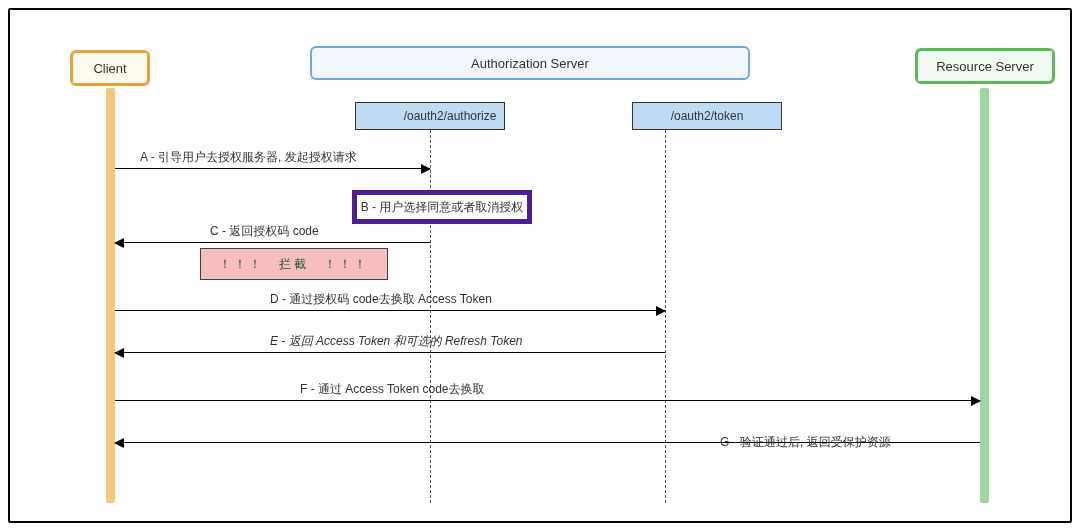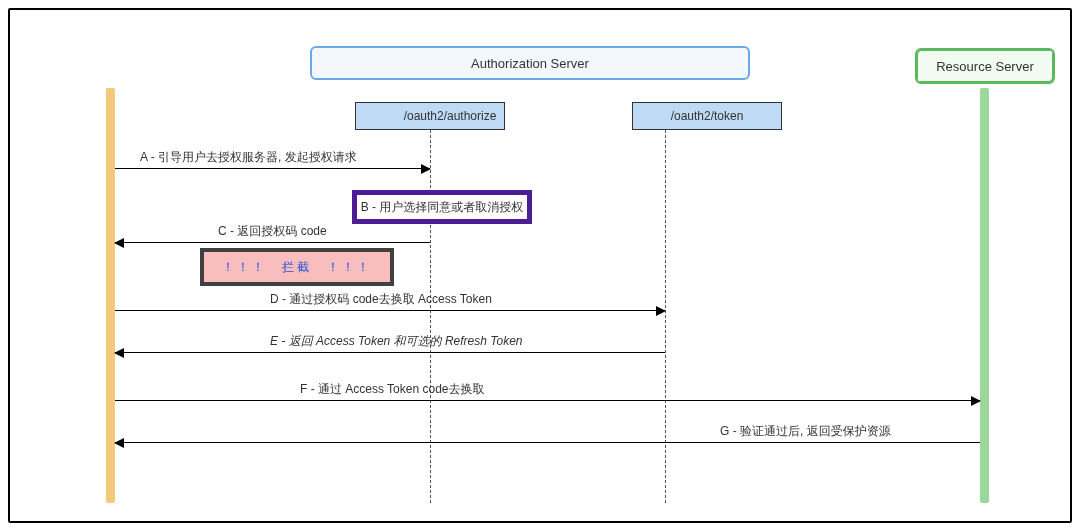--- a/index.html
+++ b/index.html
@@ -121,57 +121,58 @@
     background: #fff;
     display:flex;align-items:center;justify-content:center;
     font-size:12px;
     text-align:center;
   }
   .intercept {
     position: absolute;
     left: 190px; top: 238px;
     width: 186px; height: 30px;
     background: #f8bdbd;
-    border: 4px solid #404040;
-    color: #1d4ed8;
+    border: 1px solid #404040;
+    color: #14532d;
     display:flex;align-items:center;justify-content:center;
     font-size: 12px;
     letter-spacing: 3px;
   }
 </style>
 </head>
 <body>
 
 <div class="frame">
 
+  <div class="box client">Client</div>
   <div class="box resource">Resource Server</div>
   <div class="box authserver">Authorization Server</div>
 
   <div class="box endpoint authorize">/oauth2/authorize</div>
   <div class="box endpoint token">/oauth2/token</div>
 
   <div class="lifeline bar client-bar"></div>
   <div class="lifeline dash auth"></div>
   <div class="lifeline dash tok"></div>
   <div class="lifeline bar resource-bar"></div>
 
   <div class="arrow right" style="left:105px; width:315px; top:158px;"></div>
   <div class="msg" style="left:130px; top:158px;text-align:right;">A - 引导用户去授权服务器, 发起授权请求</div>
 
   <div class="blockB">B - 用户选择同意或者取消授权</div>
 
   <div class="arrow left" style="left:105px; width:315px; top:232px;"></div>
-  <div class="msg" style="left:200px; top:232px;margin-left:8px;">C - 返回授权码 code</div>
+  <div class="msg" style="left:200px; top:232px;">C - 返回授权码 code</div>
   <div class="intercept">！！！　拦截　！！！</div>
 
   <div class="arrow right" style="left:105px; width:550px; top:300px;"></div>
   <div class="msg" style="left:260px; top:300px;">D - 通过授权码 code去换取 Access Token</div>
 
   <div class="arrow left" style="left:105px; width:550px; top:342px;"></div>
   <div class="msg" style="left:260px; top:342px;font-style:italic;">E - 返回 Access Token 和可选的 Refresh Token</div>
 
   <div class="arrow right" style="left:105px; width:865px; top:390px;"></div>
   <div class="msg" style="left:290px; top:390px;">F - 通过 Access Token code去换取</div>
 
   <div class="arrow left" style="left:105px; width:865px; top:432px;"></div>
-  <div class="msg" style="left:710px; top:432px;">G - 验证通过后, 返回受保护资源</div>
+  <div class="msg" style="left:710px; top:443px;">G - 验证通过后, 返回受保护资源</div>
 
 </div>
 
 </body></html>

